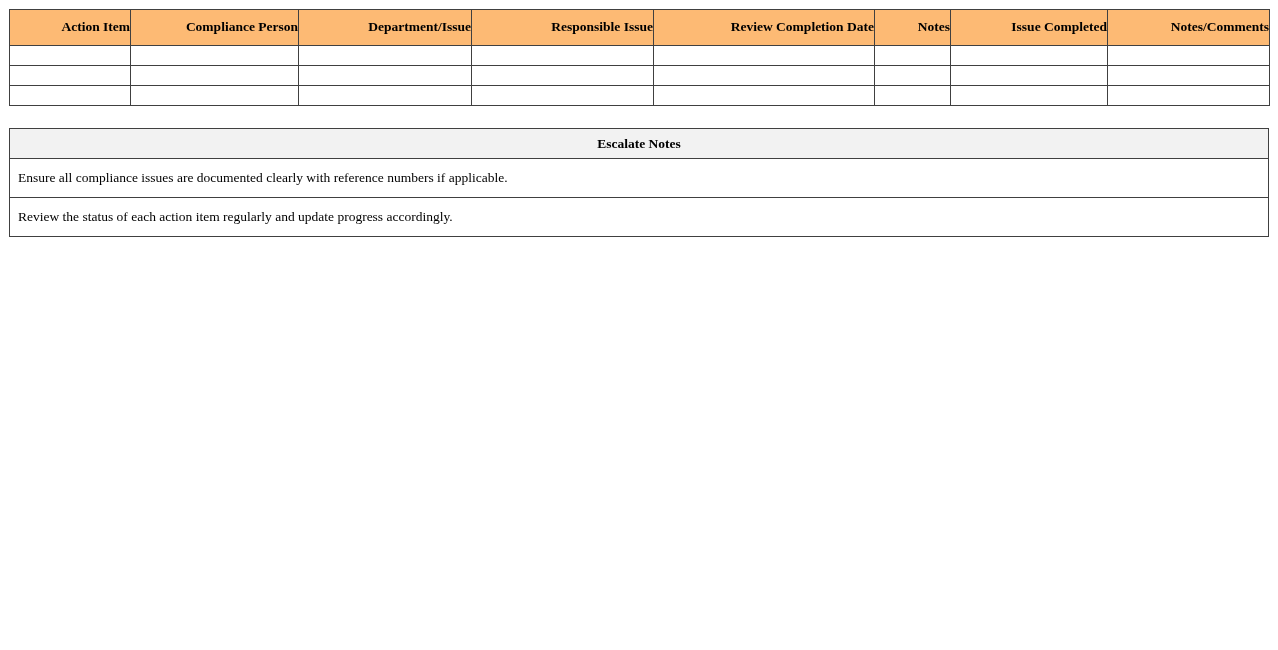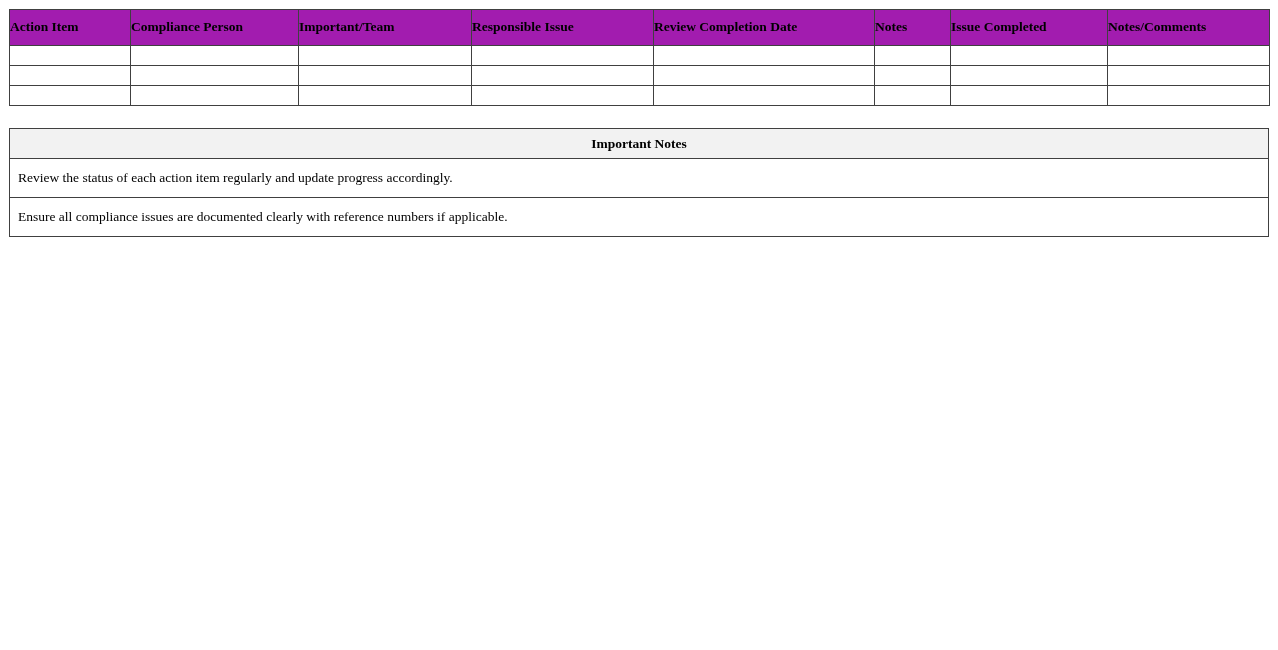--- a/index.html
+++ b/index.html
@@ -31,26 +31,26 @@
   }
 
   
   table.action-table th,
   table.action-table td {
     border: 1px solid #404040;
     padding: 0;
   }
 
   table.action-table th {
-    background: #a21caf;
+    background: #fdba74;
     font-weight: bold;
     font-size: 13.5px;
     line-height: 1.2;
     height: 35px;
-    text-align: left;
+    text-align: right;
     vertical-align: middle;
     white-space: nowrap;
   }
 
   table.action-table td.empty-cell {
     height: 19px;
     background: #ffffff;
   }
 
   
@@ -99,21 +99,21 @@
         <col style="width: 182px;">
         <col style="width: 221px;">
         <col style="width: 76px;">
         <col style="width: 157px;">
         <col style="width: 162px;">
       </colgroup>
     <thead>
       <tr id="action-header-row">
           <th>Action Item</th>
           <th>Compliance Person</th>
-          <th>Important/Team</th>
+          <th>Department/Issue</th>
           <th>Responsible Issue</th>
           <th>Review Completion Date</th>
           <th>Notes</th>
           <th>Issue Completed</th>
           <th>Notes/Comments</th>
         </tr>
     </thead>
     <tbody id="action-body">
         <tr>
           <td class="empty-cell"></td>
@@ -146,26 +146,26 @@
           <td class="empty-cell"></td>
         </tr>
       </tbody>
   </table>
 
   <div class="table-gap"></div>
 
   <table class="notes-table">
     <thead>
       <tr>
-        <th class="notes-header">Important Notes</th>
+        <th class="notes-header">Escalate Notes</th>
       </tr>
     </thead>
     <tbody id="notes-body">
         <tr>
-          <td class="note-cell">Review the status of each action item regularly and update progress accordingly.</td>
+          <td class="note-cell">Ensure all compliance issues are documented clearly with reference numbers if applicable.</td>
         </tr>
         <tr>
-          <td class="note-cell">Ensure all compliance issues are documented clearly with reference numbers if applicable.</td>
+          <td class="note-cell">Review the status of each action item regularly and update progress accordingly.</td>
         </tr>
       </tbody>
   </table>
 
 </div>
 
 </body></html>

